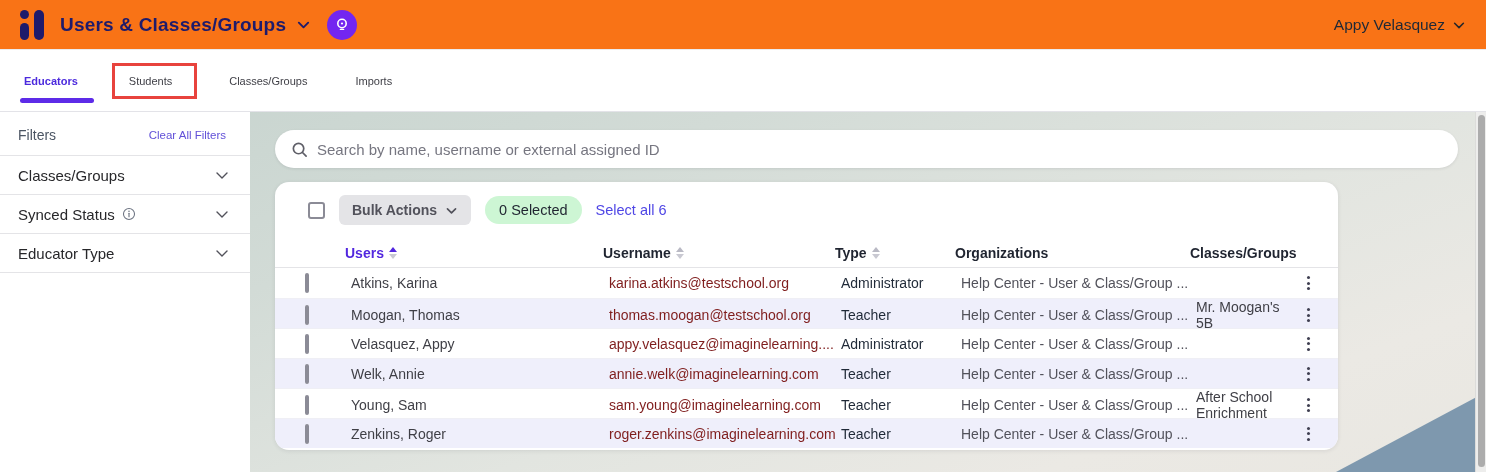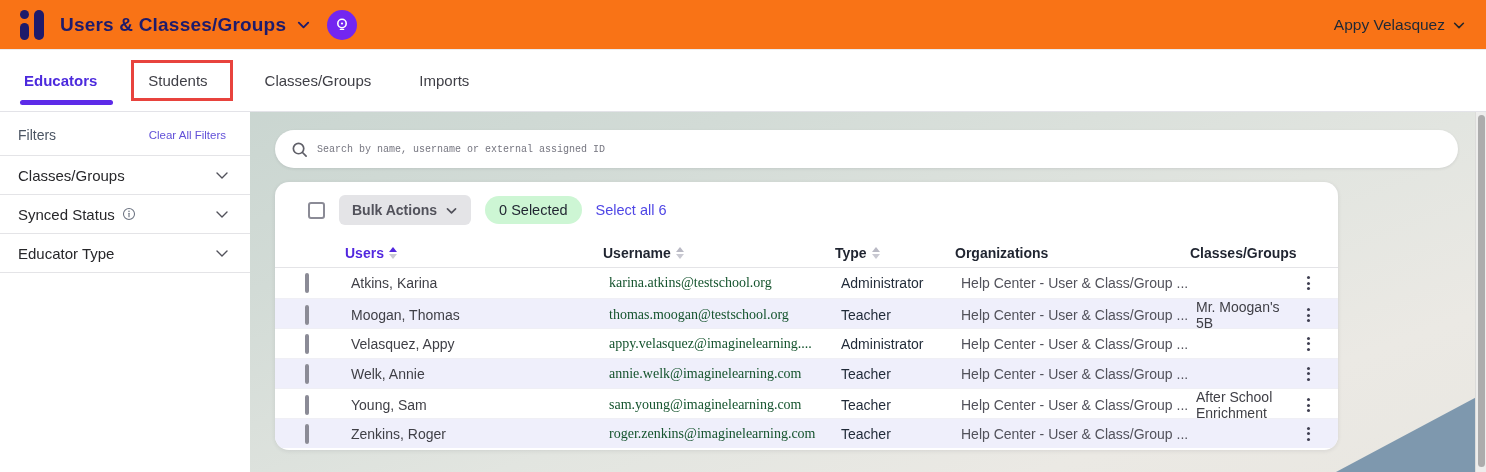--- a/index.html
+++ b/index.html
@@ -16,21 +16,21 @@
   .logo .l-bar { position:absolute; left:14px; top:0; width:10px; height:30px; border-radius:5px; background:#1e1b6b; }
   .app-title { font-size:19px; font-weight:700; color:#1e1b6b; letter-spacing:.2px; }
   .title-chevron { margin-left:10px; display:flex; align-items:center; }
   .pin-circle { margin-left:16px; width:30px; height:30px; border-radius:50%; background:#7326f0;
                 display:flex; align-items:center; justify-content:center; }
   .user-menu { margin-left:auto; display:flex; align-items:center; gap:7px; font-size:15.5px; color:#1f2937; }
 
   
   .tabbar { position:absolute; top:50px; left:0; width:100%; height:62px; background:#fff;
             border-bottom:1px solid #e3e3e8; display:flex; align-items:center; padding:0 22px; z-index:5; }
-  .tab { font-size:15px; color:#3f3f46; margin-right:44px; position:relative; padding:10px 2px; cursor:pointer;text-align:center; }
+  .tab { font-size:11px; color:#3f3f46; margin-right:44px; position:relative; padding:10px 2px; cursor:pointer;text-align:center; }
   .tab.active { color:#4c2add; font-weight:700; }
   .tab.active::after { content:""; position:absolute; left:-2px; right:-14px; bottom:-6px; height:5px;
                        background:#5d2be8; border-radius:3px; }
   .tab-highlight { border:3px solid #e8433d; padding:9px 14px; margin-right:30px; margin-left:-12px; }
   .tab-highlight .tab { margin-right:8px; padding:0; }
   .add-btn { position:absolute; right:12px; top:66px; width:74px; height:38px; border:none; border-radius:19px;
              background:#2b2a84; color:#fff; font-family:"Liberation Sans",sans-serif;
              font-size:16px; font-weight:700; cursor:pointer; }
 
   
@@ -47,22 +47,22 @@
   .clear-link { font-size:11.5px; color:#6150d8; cursor:pointer; }
   .side-section { display:flex; align-items:center; justify-content:space-between;
                   height:39px; padding:0 20px 0 18px; border-bottom:1px solid #e4e4e7; cursor:pointer; }
   .side-label { font-size:15px; color:#27272a; display:flex; align-items:center; gap:7px; }
 
   
   .main { position:absolute; top:0; left:250px; width:1210px; height:360px; }
   .searchbar { position:absolute; top:18px; left:25px; width:1183px; height:38px; background:#fff;
                border-radius:19px; display:flex; align-items:center; padding:0 16px; gap:9px;
                box-shadow:0 1px 3px rgba(40,40,60,.10); }
-  .searchbar input { border:none; outline:none; flex:1; font-family:Liberation Mono, monospace;
-                     font-size:10px; color:#ec4899; background:transparent; }
+  .searchbar input { border:none; outline:none; flex:1; font-family:Liberation Sans, sans-serif;
+                     font-size:15px; color:#ec4899; background:transparent; }
   .searchbar input::placeholder { color:#767680; }
 
   .card { position:absolute; top:70px; left:25px; width:1063px; height:268px; background:#fff;
           border-radius:14px; box-shadow:0 1px 4px rgba(40,40,60,.10); overflow:hidden; }
 
   .bulk-row { height:56px; display:flex; align-items:center; padding-left:33px; gap:14px; }
   .checkbox { width:17px; height:17px; border:2px solid #8b8b96; border-radius:3px; background:#fff;
               flex:0 0 auto; cursor:pointer; }
   .bulk-btn { height:30px; background:#e4e4e7; border:none; border-radius:6px; padding:0 13px;
               font-family:"Liberation Sans",sans-serif; font-size:14px; font-weight:700; color:#52525b;
@@ -80,21 +80,21 @@
   .sort .up { width:0; height:0; border-left:4px solid transparent; border-right:4px solid transparent;
               border-bottom:5px solid #b9b9c4; }
   .sort .dn { width:0; height:0; border-left:4px solid transparent; border-right:4px solid transparent;
               border-top:5px solid #c9c9d2; }
   .sort.asc .up { border-bottom-color:#5227df; }
 
   .trow { height:30px; font-size:14px; border-top:1px solid #efeff5;padding-left:30px; }
   .trow:first-child { border-top:none; }
   .trow.stripe { background:#efeffb; }
   .cell-name { color:#3f3f46; }
-  .cell-username { color:#14532d;font-family:Liberation Serif, serif; }
+  .cell-username { color:#7f1d1d; }
   .cell-type { color:#1f2937; }
   .cell-orgs { color:#52525b; }
   .cell-classes { color:#3f3f46; }
   .trow .checkbox { width:15px; height:15px; border-width:2px; }
   .kebab { display:flex; flex-direction:column; align-items:center; gap:2.5px; cursor:pointer;
            width:20px; padding:3px 0; }
   .kebab i { width:3px; height:3px; border-radius:50%; background:#3f3f51; }
 
   
   .scrollbar { position:absolute; top:112px; right:0; width:11px; height:360px; background:#ededec;

